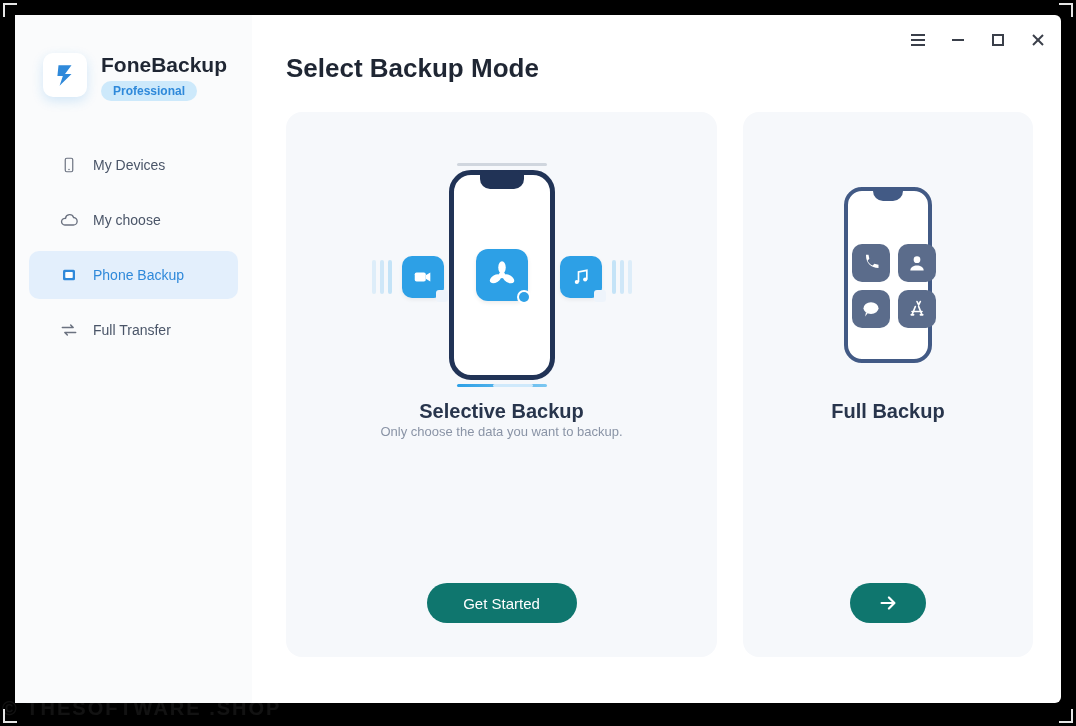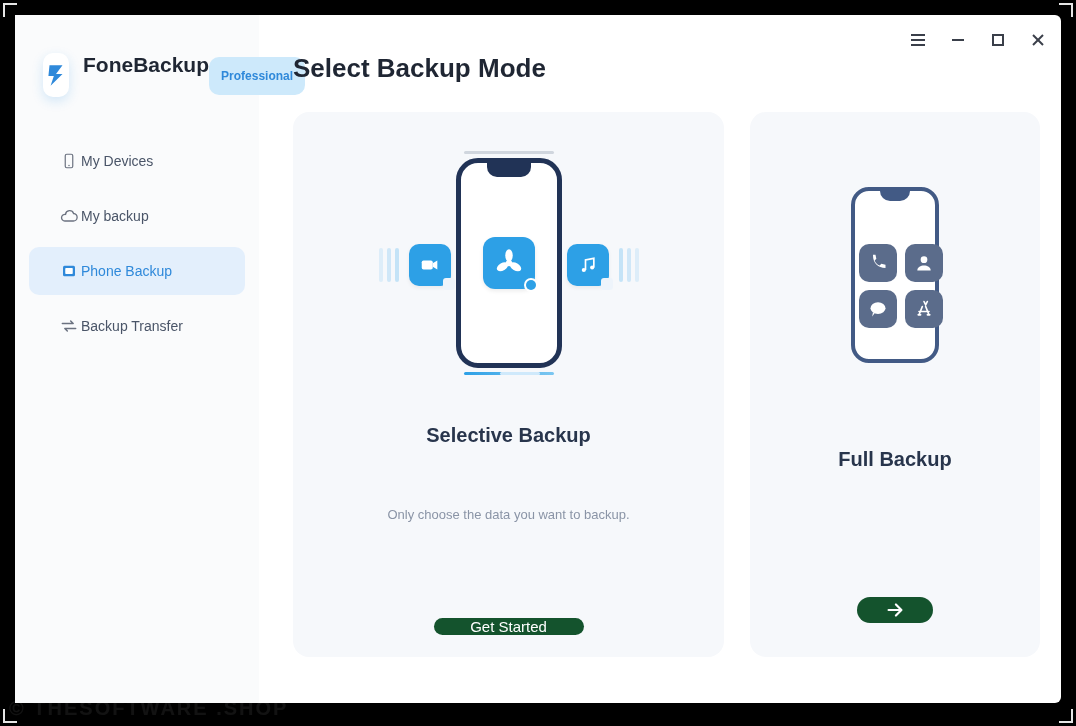--- a/index.html
+++ b/index.html
@@ -15,56 +15,55 @@
   .wc svg { width: 18px; height: 18px; }
 
   
   .sidebar { width: 244px; height: 100%; background: #fafbfc; padding-top: 20px; }
   .brand { display: flex; align-items: flex-start; gap: 14px; padding: 18px 0 12px 28px; }
   .logo {
     width: 44px; height: 44px; border-radius: 10px; background: #fff;
     box-shadow: 0 4px 12px rgba(30,136,229,0.18);
     display: flex; align-items: center; justify-content: center;
   }
-  .brand-text { display: flex; flex-direction: row; }
+  .brand-text { display: flex; flex-direction: column; }
   .brand-name { font-size: 21px; font-weight: 700; color: #1f2633; }
   .brand-badge {
     margin-top: 4px; align-self: flex-start;
     background: #cde9fb; color: #2f89da; font-size: 12px; font-weight: 600;
-    padding: 12px 12px; border-radius: 10px;
+    padding: 3px 12px; border-radius: 10px;
   }
   .nav { margin-top: 28px; }
   .nav-item {
-    display: flex; align-items: center; gap: 2px;
+    display: flex; align-items: center; gap: 14px;
     padding: 14px 0 14px 30px; margin: 7px 14px; border-radius: 10px;
     font-size: 14px; color: #4a5568; cursor: pointer;
   }
   .nav-item .nicon { width: 20px; height: 20px; display: flex; align-items: center; justify-content: center; color: #6b7280; }
   .nav-item.active { background: #e3effc; color: #2f89da; }
   .nav-item.active .nicon { color: #2f89da; }
 
   
   .main { flex: 1; padding: 38px 28px 0 0; position: relative; }
   .page-title { font-size: 26px; font-weight: 700; color: #1f2633; margin-left: 34px; margin-bottom: 28px; }
   .cards { display: flex; gap: 26px; margin-left: 34px; }
   .card {
     background: #f6f8fb; border-radius: 16px; height: 545px;
     display: flex; flex-direction: column; align-items: center;
     padding: 46px 20px 34px;
-    gap: 48px;
   }
   .card.big { width: 431px; }
   .card.small { width: 290px; text-align: right; }
   .card-illus { height: 234px; display: flex; align-items: center; justify-content: center; width: 100%; }
   .card-title { font-size: 20px; font-weight: 700; color: #28354c; margin-top: 8px; }
-  .card-desc { font-size: 13px; color: #8a94a6; margin-top: 12px; text-align: center; }
+  .card-desc { font-size: 13px; color: #8a94a6; margin-top: 1px; text-align: center; }
   .card-spacer { flex: 1; }
   .btn {
-    background: #14532d; color: #fff; border: none; border-radius: 24px;
-    height: 26px; display: flex; align-items: center; justify-content: center;
+    background: #0f766e; color: #fff; border: none; border-radius: 24px;
+    height: 40px; display: flex; align-items: center; justify-content: center;
     font-size: 15px; cursor: pointer;
   }
   .btn.wide { width: 150px; }
   .btn.round { width: 76px; }
 
   
   .sel-wrap { position: relative; width: 300px; height: 210px; display: flex; align-items: center; justify-content: center; }
   .phone {
     width: 106px; height: 210px; border: 5px solid #213356; border-radius: 22px; background: #fff;
     position: relative; display: flex; align-items: center; justify-content: center;
@@ -99,21 +98,21 @@
   .dash.bot { bottom:-12px; background:linear-gradient(90deg,#2da0e6,#7cc7f1); }
   .dash.bot2 { bottom:-12px; left:62%; width:40px; background:#cfe9fb; }
 
   
   .full-wrap { position: relative; width: 160px; height: 190px; display:flex; align-items:center; justify-content:center; }
   .phone2 { width: 88px; height: 176px; border: 4px solid #425a85; border-radius: 18px; background:#fff; position:relative; }
   .phone2 .notch { width:30px; height:10px; background:#425a85; }
   .app-grid { position:absolute; left:44px; top:64px; display:grid; grid-template-columns:38px 38px; grid-template-rows:38px 38px; gap:8px; }
   .gapp { width:38px; height:38px; border-radius:10px; background:#5b6c8b; display:flex; align-items:center; justify-content:center; color:#fff; }
 
-  .watermark { position:absolute; left:9px; bottom:6px; font-size:20px; letter-spacing:2px; font-weight:700; color:rgba(255,255,255,0.07); font-family: Arial; }
+  .watermark { position:absolute; left:2px; bottom:6px; font-size:20px; letter-spacing:2px; font-weight:700; color:rgba(255,255,255,0.07); font-family: Arial; }
   .corner { position:absolute; width:14px; height:14px; border:2px solid #e5e5e5; }
   .corner.tl{ top:3px; left:3px; border-right:none; border-bottom:none;}
   .corner.tr{ top:3px; right:3px; border-left:none; border-bottom:none;}
   .corner.bl{ bottom:3px; left:3px; border-right:none; border-top:none;}
   .corner.br{ bottom:3px; right:3px; border-left:none; border-top:none;}
 </style>
 </head>
 <body>
 
 <div class="corner tl"></div>
@@ -171,38 +170,38 @@
             </svg>
         </span>
         <span>My Devices</span>
       </div>
       <div class="nav-item">
         <span class="nicon">
           <svg viewBox="0 0 24 24" width="20" height="20">
               <path d="M7 18a4 4 0 1 1 .8-7.93A5 5 0 0 1 17.5 9 3.5 3.5 0 0 1 17 18H7z" fill="none" stroke="currentColor" stroke-width="1.6"></path>
             </svg>
         </span>
-        <span>My backup</span>
+        <span>My choose</span>
       </div>
       <div class="nav-item active">
         <span class="nicon">
           <svg viewBox="0 0 24 24" width="18" height="18">
               <rect x="4" y="5" width="16" height="14" rx="2" fill="#2f89da"></rect>
               <rect x="7" y="8" width="10" height="8" rx="1" fill="#fff"></rect>
             </svg>
         </span>
         <span>Phone Backup</span>
       </div>
       <div class="nav-item">
         <span class="nicon">
           <svg viewBox="0 0 24 24" width="20" height="20">
               <path d="M4 9h13l-3-3M20 15H7l3 3" fill="none" stroke="currentColor" stroke-width="1.8" stroke-linecap="round" stroke-linejoin="round"></path>
             </svg>
         </span>
-        <span>Backup Transfer</span>
+        <span>Full Transfer</span>
       </div>
     </nav>
   </aside>
 
   <main class="main">
     <h1 class="page-title">Select Backup Mode</h1>
 
     <div class="cards">
 
       <div class="card big">

